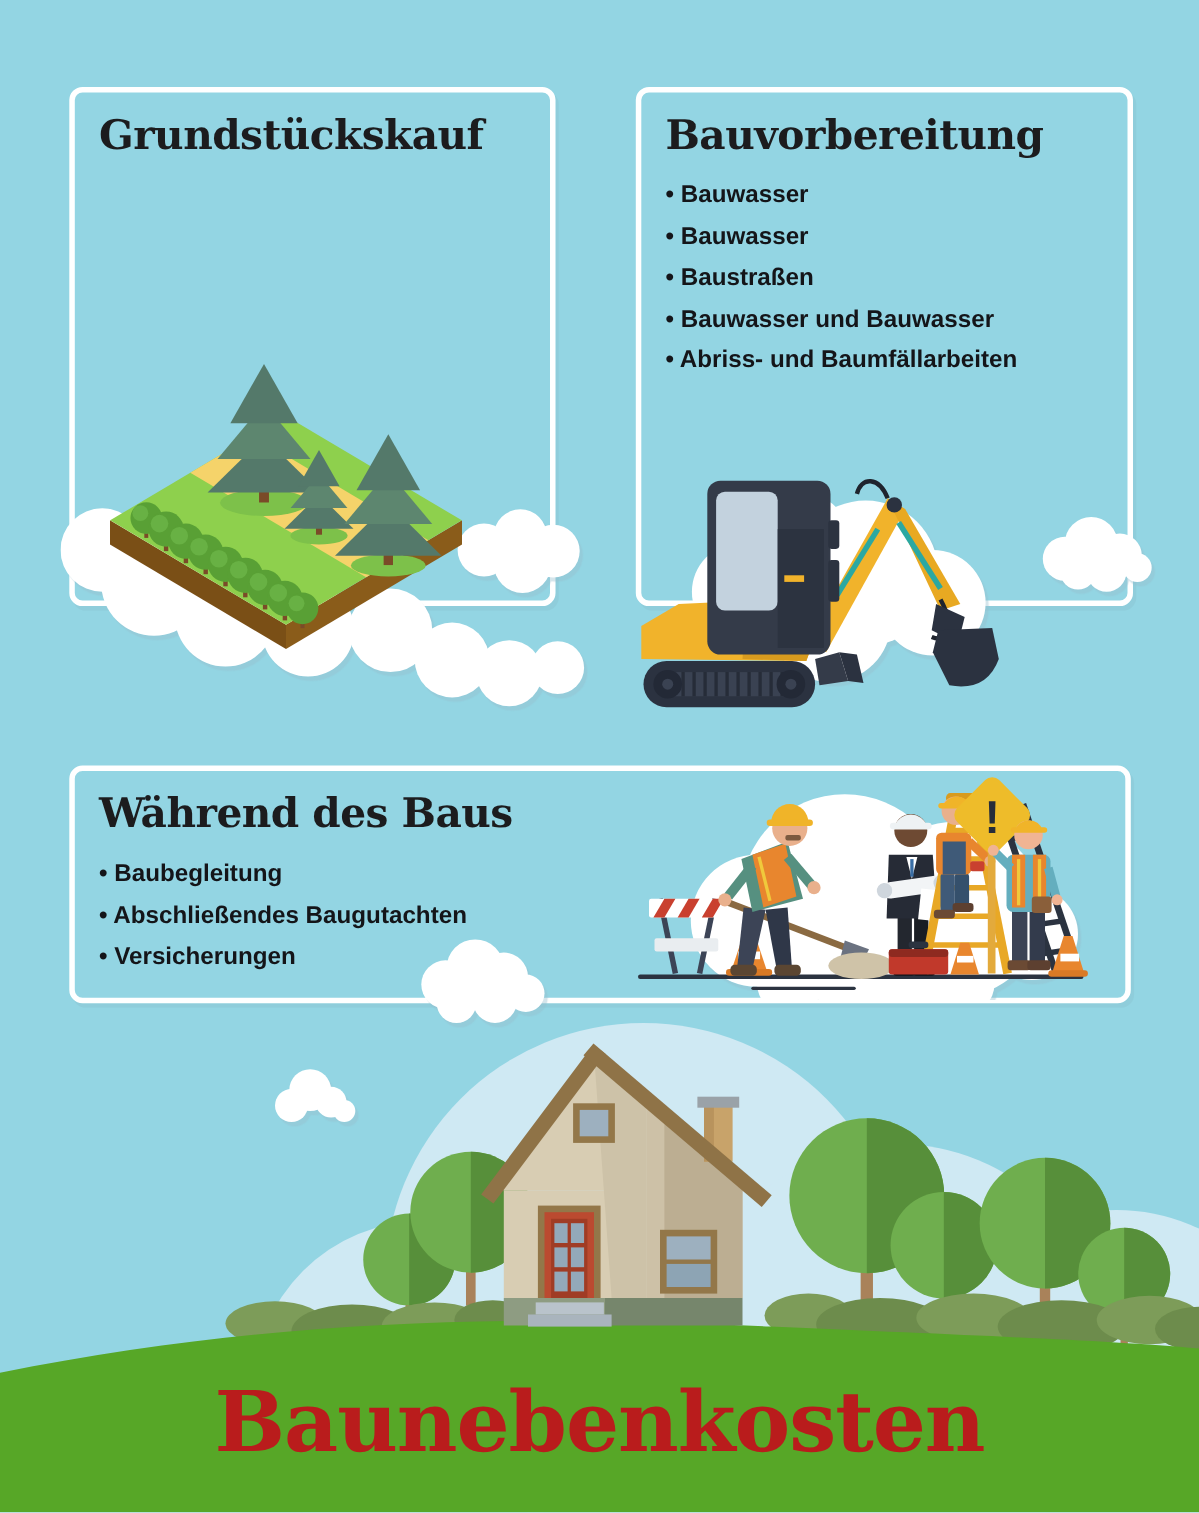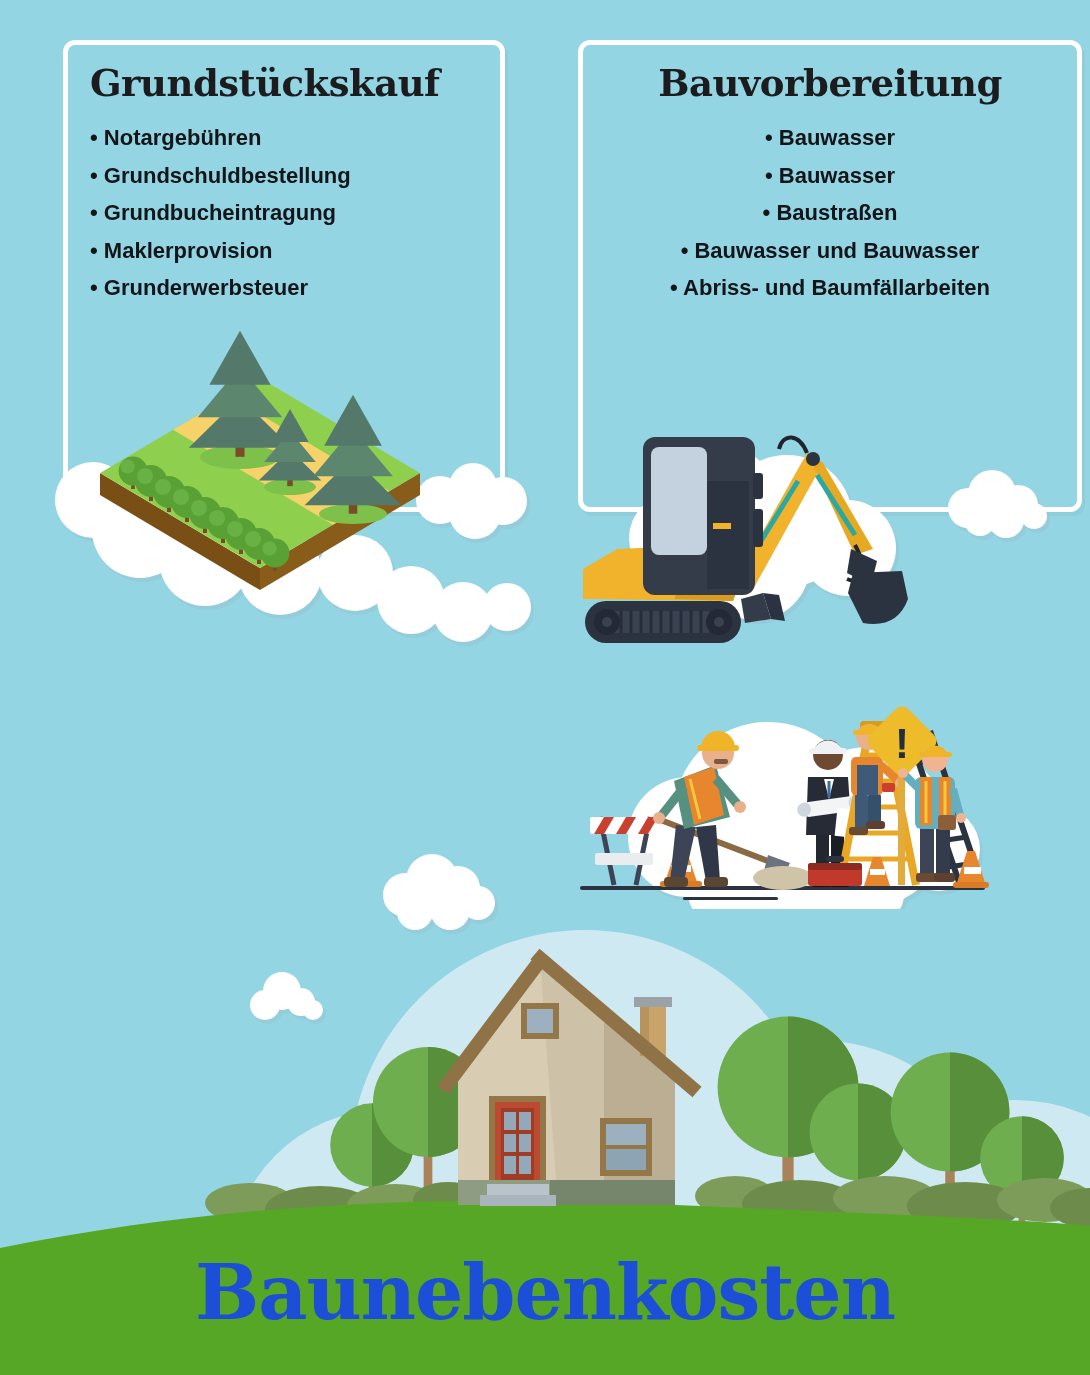--- a/index.html
+++ b/index.html
@@ -1,60 +1,61 @@
 <!DOCTYPE html>
 <html><head>
 <meta charset="utf-8">
 <style>
   html,body{margin:0;padding:0;background:#e8eef0;}
   .canvas{position:relative;width:1090px;height:1375px;overflow:hidden;
           background:#93d5e3;font-family:"Liberation Sans",sans-serif;}
   .panel{position:absolute;box-sizing:border-box;border:5px solid #fff;border-radius:12px;
-         box-shadow:3px 4px 0 rgba(130,170,185,.18);z-index:1;}
+         box-shadow:3px 4px 0 rgba(130,170,185,.18);z-index:1;margin-top:39px;}
   #panel-1{left:63px;top:40px;width:442px;height:472px;}
-  #panel-2{left:578px;top:40px;width:504px;height:472px;text-align:center;}
+  #panel-2{left:578px;top:40px;width:452px;height:472px;}
   #panel-3{left:63px;top:657px;width:965px;height:216px;}
   .panel h2{margin:0;padding:16px 22px 0;font-family:"DejaVu Serif","Liberation Serif",serif;
             font-weight:bold;font-size:37px;color:#1c1c1e;letter-spacing:-.5px;}
   .panel ul{margin:14px 0 0;padding:0 22px;list-style:none;}
   .panel li{font-size:22px;font-weight:bold;color:#141519;line-height:37.5px;white-space:nowrap;}
   .panel li::before{content:"• ";}
   .illus{position:absolute;z-index:2;}
   .cloudshadow{filter:drop-shadow(3px 4px 0 rgba(150,190,205,.40));}
   .banner-title{position:absolute;left:0;right:0;top:1248px;z-index:4;text-align:center;
                 font-family:"DejaVu Serif","Liberation Serif",serif;font-weight:bold;
-                font-size:76px;color:#1d4ed8;letter-spacing:-1px;}
+                font-size:76px;color:#b91c1c;letter-spacing:-1px;}
 </style>
 </head>
 <body>
 
 <div class="canvas">
 
   <section class="panel" id="panel-1">
     <h2>Grundstückskauf</h2>
-    <ul>
-        <li>Notargebühren</li>
-        <li>Grundschuldbestellung</li>
-        <li>Grundbucheintragung</li>
-        <li>Maklerprovision</li>
-        <li>Grunderwerbsteuer</li>
-      </ul>
   </section>
 
   <section class="panel" id="panel-2">
     <h2>Bauvorbereitung</h2>
     <ul>
         <li>Bauwasser</li>
         <li>Bauwasser</li>
         <li>Baustraßen</li>
         <li>Bauwasser und Bauwasser</li>
         <li>Abriss- und Baumfällarbeiten</li>
       </ul>
   </section>
 
+  <section class="panel" id="panel-3">
+    <h2>Während des Baus</h2>
+    <ul>
+        <li>Baubegleitung</li>
+        <li>Abschließendes Baugutachten</li>
+        <li>Versicherungen</li>
+      </ul>
+  </section>
 
   <svg class="illus" style="left:55px;top:315px" width="490" height="335" viewBox="0 0 490 335">
     <defs>
       <g id="pine">
         <rect x="-5" y="-16" width="10" height="18" fill="#7a4b28"></rect>
         <polygon points="-57,-8 57,-8 0,-64" fill="#54796a"></polygon>
         <polygon points="-47,-42 47,-42 0,-98" fill="#5d866f"></polygon>
         <polygon points="-34,-78 34,-78 0,-138" fill="#54796a"></polygon>
       </g>
       <g id="bush">

